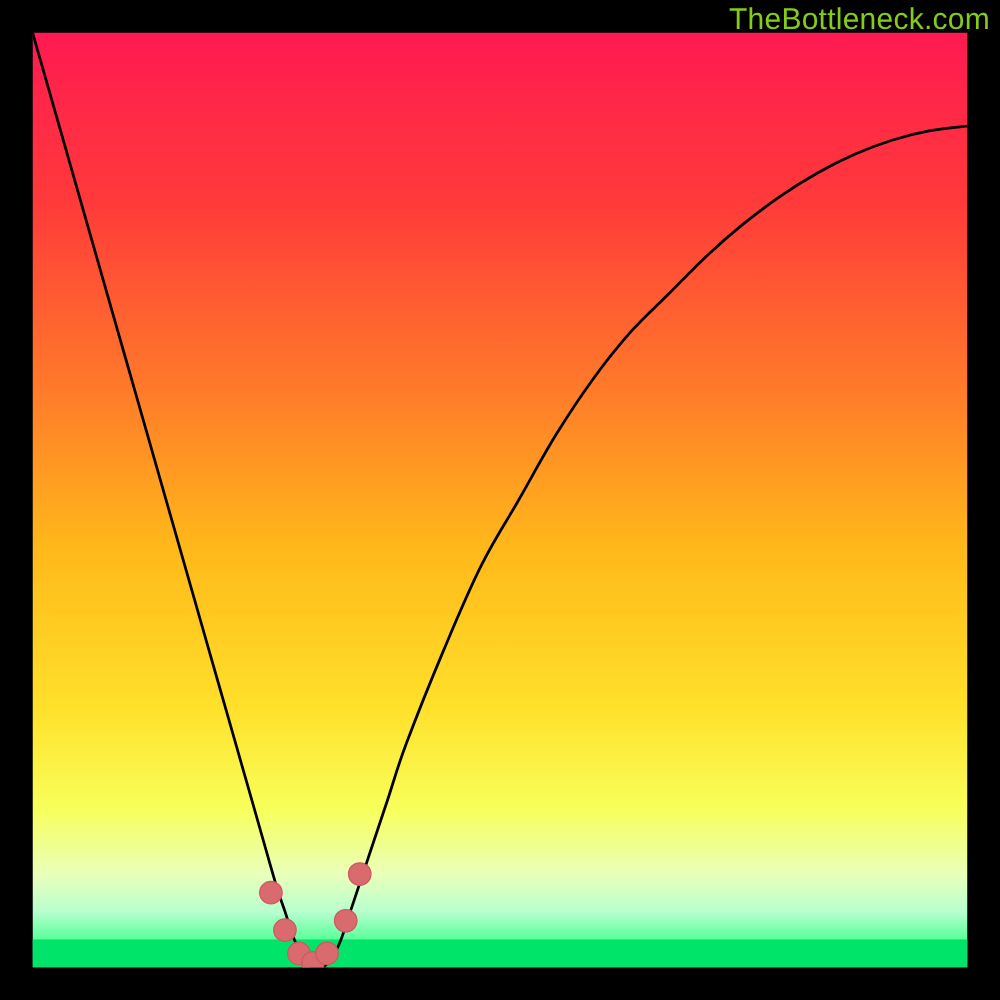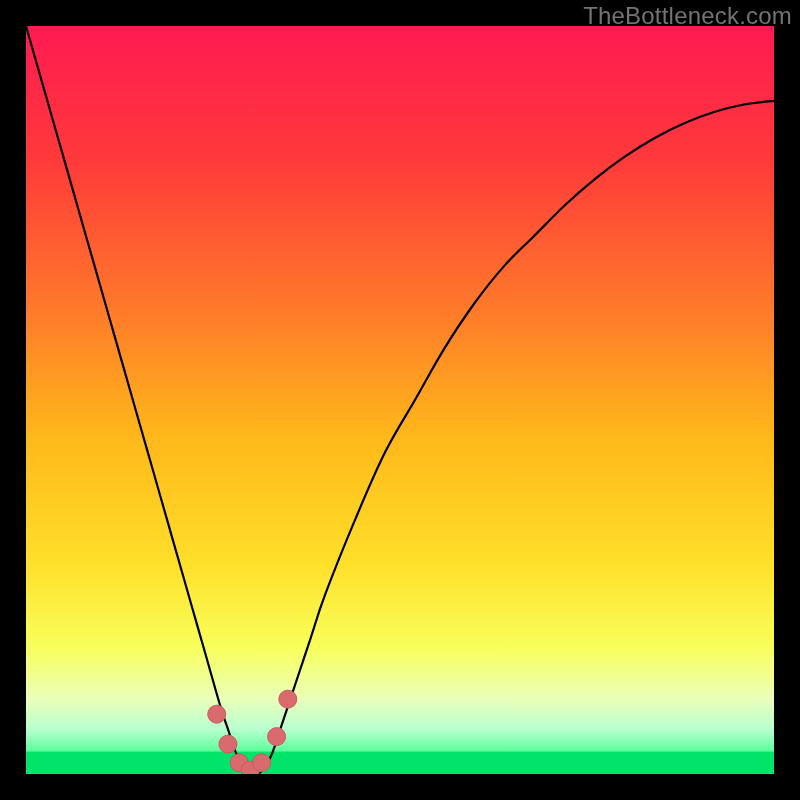--- a/index.html
+++ b/index.html
@@ -23,21 +23,21 @@
     position: absolute;
     left: 0;
     top: 0;
     width: 748px;
     height: 748px;
   }
   .watermark {
     position: absolute;
     top: 2px;
     right: 8px;
-    color: #737373;
+    color: #84cc16;
     font-size: 24px;
     letter-spacing: 0.2px;
     font-weight: 400;
   }
   svg { display: block; }
 </style>
 </head>
 <body>
 
 <div class="watermark">TheBottleneck.com</div>

